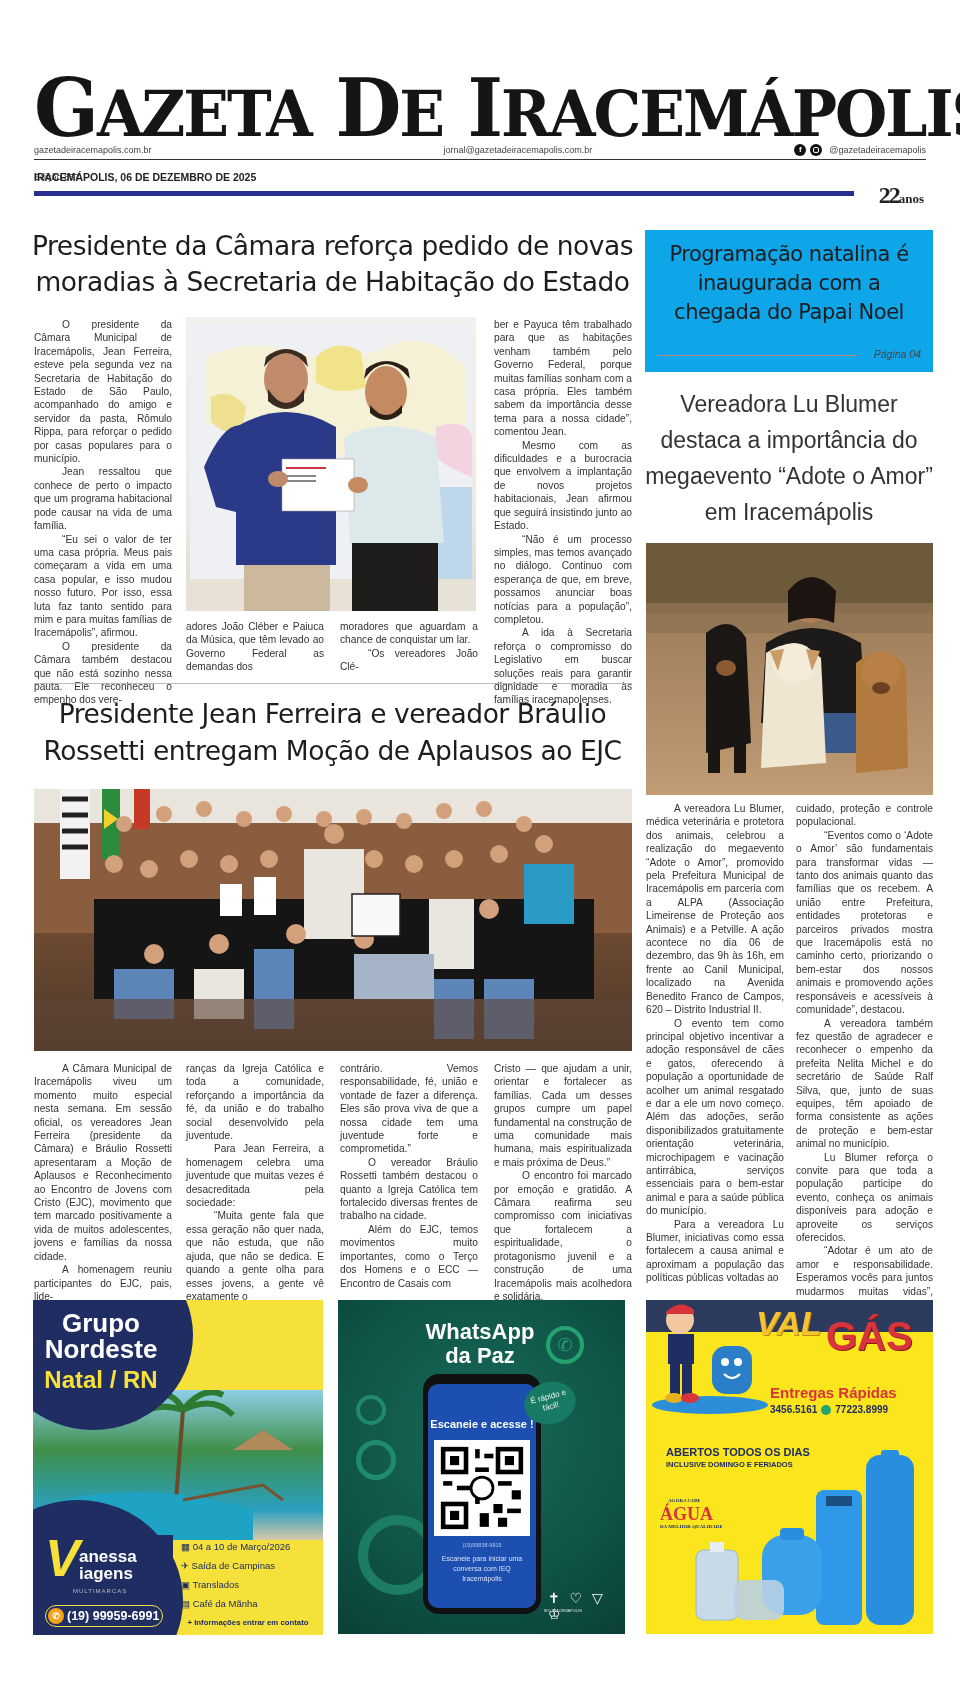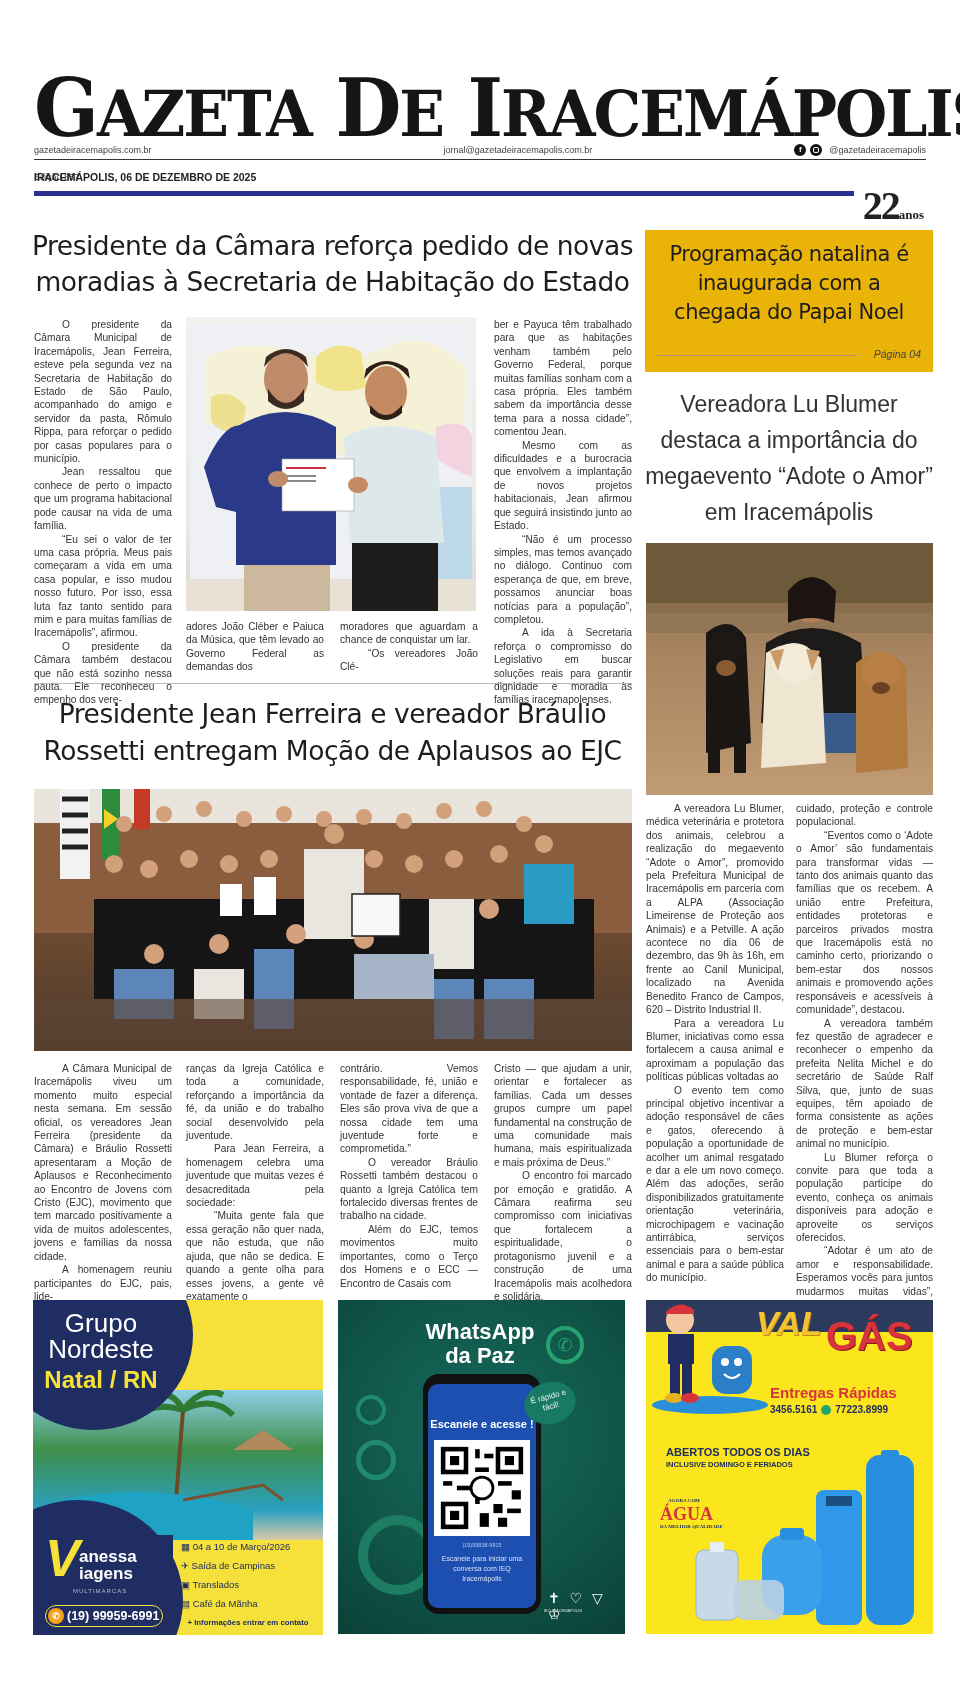--- a/index.html
+++ b/index.html
@@ -5,30 +5,30 @@
 *{box-sizing:border-box;margin:0;padding:0}
 html,body{width:960px;height:1691px;background:#fff;overflow:hidden}
 body{position:relative;font-family:"Liberation Sans",sans-serif;color:#222}
 .abs{position:absolute}
 .masthead{left:34px;top:58px;width:892px;height:96px;text-align:center;font-family:"DejaVu Serif","Liberation Serif",serif;font-weight:bold;color:#151515;font-size:76px;line-height:96px;letter-spacing:-2px;white-space:nowrap;transform:scaleY(1.05);transform-origin:top}
 .masthead .sc{font-size:60px}
 .meta-row{left:34px;width:892px;font-size:9px;color:#444}
 .rule-thin{left:34px;width:892px;height:1px;background:#333}
 .rule-blue{left:34px;width:820px;height:5px;background:#2a2f8f}
 .anos{right:36px;top:182px;font-family:"Liberation Serif",serif;font-weight:bold;color:#222;white-space:nowrap}
-.anos .num{font-size:40px;letter-spacing:-2px}
+.anos .num{font-size:24px;letter-spacing:-2px}
 .anos .lbl{font-size:13px}
 .social{display:flex;align-items:center;gap:4px}
 .social .ic{width:12px;height:12px;border-radius:50%;background:#111;color:#fff;font-size:8px;line-height:12px;text-align:center;font-weight:bold}
 .headline{text-align:center;color:#1d1d1d;font-family:"DejaVu Sans",sans-serif;letter-spacing:-0.5px}
 .col{font-size:10.2px;line-height:13.4px;color:#333;text-align:justify;font-family:"Liberation Sans",sans-serif}
 .col p{text-indent:28px}
 .col p.noind{text-indent:0}
 .photo{overflow:hidden}
-.sidebar-box{background:#eab308}
+.sidebar-box{background:#0ea5e9}
 .ad{overflow:hidden}
 .hr-grey{height:1px;background:#bbb}
 </style>
 </head>
 <body>
 
 <div class="abs masthead"><span><span>G</span><span class="sc">AZETA</span></span> <span><span>D</span><span class="sc">E</span></span> <span><span>I</span><span class="sc">RACEMÁPOLIS</span></span></div>
 
 <div class="abs meta-row" style="top:144px;display:flex;justify-content:space-between;align-items:center">
   <span>gazetadeiracemapolis.com.br</span>
@@ -230,43 +230,43 @@
   <p>O vereador Bráulio Rossetti também destacou o quanto a Igreja Católica tem fortalecido diversas frentes de trabalho na cidade.</p>
   <p>Além do EJC, temos movimentos muito importantes, como o Terço dos Homens e o ECC — Encontro de Casais com</p>
 </div>
 <div class="abs col" style="left:494px;top:1062px;width:138px">
   <p class="noind">Cristo — que ajudam a unir, orientar e fortalecer as famílias. Cada um desses grupos cumpre um papel fundamental na construção de uma comunidade mais humana, mais espiritualizada e mais próxima de Deus.”</p>
   <p>O encontro foi marcado por emoção e gratidão. A Câmara reafirma seu compromisso com iniciativas que fortalecem a espiritualidade, o protagonismo juvenil e a construção de uma Iracemápolis mais acolhedora e solidária.</p>
 </div>
 
 <div class="abs col" style="left:646px;top:802px;width:138px">
   <p>A vereadora Lu Blumer, médica veterinária e protetora dos animais, celebrou a realização do megaevento “Adote o Amor”, promovido pela Prefeitura Municipal de Iracemápolis em parceria com a ALPA (Associação Limeirense de Proteção aos Animais) e a Petville. A ação acontece no dia 06 de dezembro, das 9h às 16h, em frente ao Canil Municipal, localizado na Avenida Benedito Franco de Campos, 620 – Distrito Industrial II.</p>
+  <p>O evento tem como principal objetivo incentivar a adoção responsável de cães e gatos, oferecendo à população a oportunidade de acolher um animal resgatado e dar a ele um novo começo. Além das adoções, serão disponibilizados gratuitamente orientação veterinária, microchipagem e vacinação antirrábica, serviços essenciais para o bem-estar animal e para a saúde pública do município.</p>
   <p>Para a vereadora Lu Blumer, iniciativas como essa fortalecem a causa animal e aproximam a população das políticas públicas voltadas ao</p>
-  <p>O evento tem como principal objetivo incentivar a adoção responsável de cães e gatos, oferecendo à população a oportunidade de acolher um animal resgatado e dar a ele um novo começo. Além das adoções, serão disponibilizados gratuitamente orientação veterinária, microchipagem e vacinação antirrábica, serviços essenciais para o bem-estar animal e para a saúde pública do município.</p>
 </div>
 <div class="abs col" style="left:796px;top:802px;width:137px">
   <p class="noind">cuidado, proteção e controle populacional.</p>
   <p>“Eventos como o ‘Adote o Amor’ são fundamentais para transformar vidas — tanto dos animais quanto das famílias que os recebem. A união entre Prefeitura, entidades protetoras e parceiros privados mostra que Iracemápolis está no caminho certo, priorizando o bem-estar dos nossos animais e promovendo ações responsáveis e acessíveis à comunidade”, destacou.</p>
   <p>A vereadora também fez questão de agradecer e reconhecer o empenho da prefeita Nelita Michel e do secretário de Saúde Ralf Silva, que, junto de suas equipes, têm apoiado de forma consistente as ações de proteção e bem-estar animal no município.</p>
   <p>Lu Blumer reforça o convite para que toda a população participe do evento, conheça os animais disponíveis para adoção e aproveite os serviços oferecidos.</p>
   <p>“Adotar é um ato de amor e responsabilidade. Esperamos vocês para juntos mudarmos muitas vidas”, concluiu.</p>
 </div>
 
 <div class="abs ad" style="left:33px;top:1300px;width:290px;height:335px;background:#f5e13a">
   <div style="position:absolute;left:0;top:90px;width:290px;height:150px;background:linear-gradient(180deg,#8ed0e8 0%,#3f8f4a 40%,#2aa0c0 80%,#d8c9a8 100%)">
     <svg width="290" height="150" viewBox="0 0 290 150">
       <path d="M140 150 L150 20" stroke="#6b4a2a" stroke-width="4"></path>
       <path d="M150 20 Q120 10 100 30 M150 20 Q180 5 200 25 M150 20 Q140 0 120 5 M150 20 Q170 -5 190 5" stroke="#2e7a32" stroke-width="6" fill="none"></path>
       <path d="M200 60 L230 40 L260 60Z" fill="#b08a5a"></path>
       <path d="M30 110 Q120 90 220 120 L220 150 L30 150Z" fill="#1ea3c5"></path>
       <path d="M150 110 L230 95 L250 110" stroke="#7a5230" stroke-width="3" fill="none"></path>
     </svg>
   </div>
   <div style="position:absolute;left:-40px;top:-60px;width:200px;height:190px;border-radius:50%;background:#1f2d63"></div>
-  <div style="position:absolute;left:8px;top:10px;width:120px;color:#fff;font-weight:normal;font-size:26px;line-height:26px;text-align:center;font-family:'Liberation Sans',sans-serif">
+  <div style="position:absolute;left:8px;top:10px;width:120px;color:#fff;font-weight:bold;font-size:26px;line-height:26px;text-align:center;font-family:'Liberation Sans',sans-serif">
     <div>Grupo</div>
     <div>Nordeste</div>
   </div>
   <div style="position:absolute;left:6px;top:66px;width:124px;color:#f5e13a;font-weight:bold;font-size:24px;text-align:center">Natal / RN</div>
   <div style="position:absolute;left:-60px;top:200px;width:210px;height:200px;border-radius:50%;background:#1f2d63"></div>
   <div style="position:absolute;left:0;top:235px;width:140px;height:100px;background:#1f2d63"></div>
   <div style="position:absolute;left:12px;top:228px;font-size:52px;font-weight:bold;color:#f5e13a;font-style:italic">V</div>
   <div style="position:absolute;left:46px;top:248px;color:#fff;font-weight:bold;font-size:17px;line-height:17px">
     <div>anessa</div>
     <div>iagens</div>

